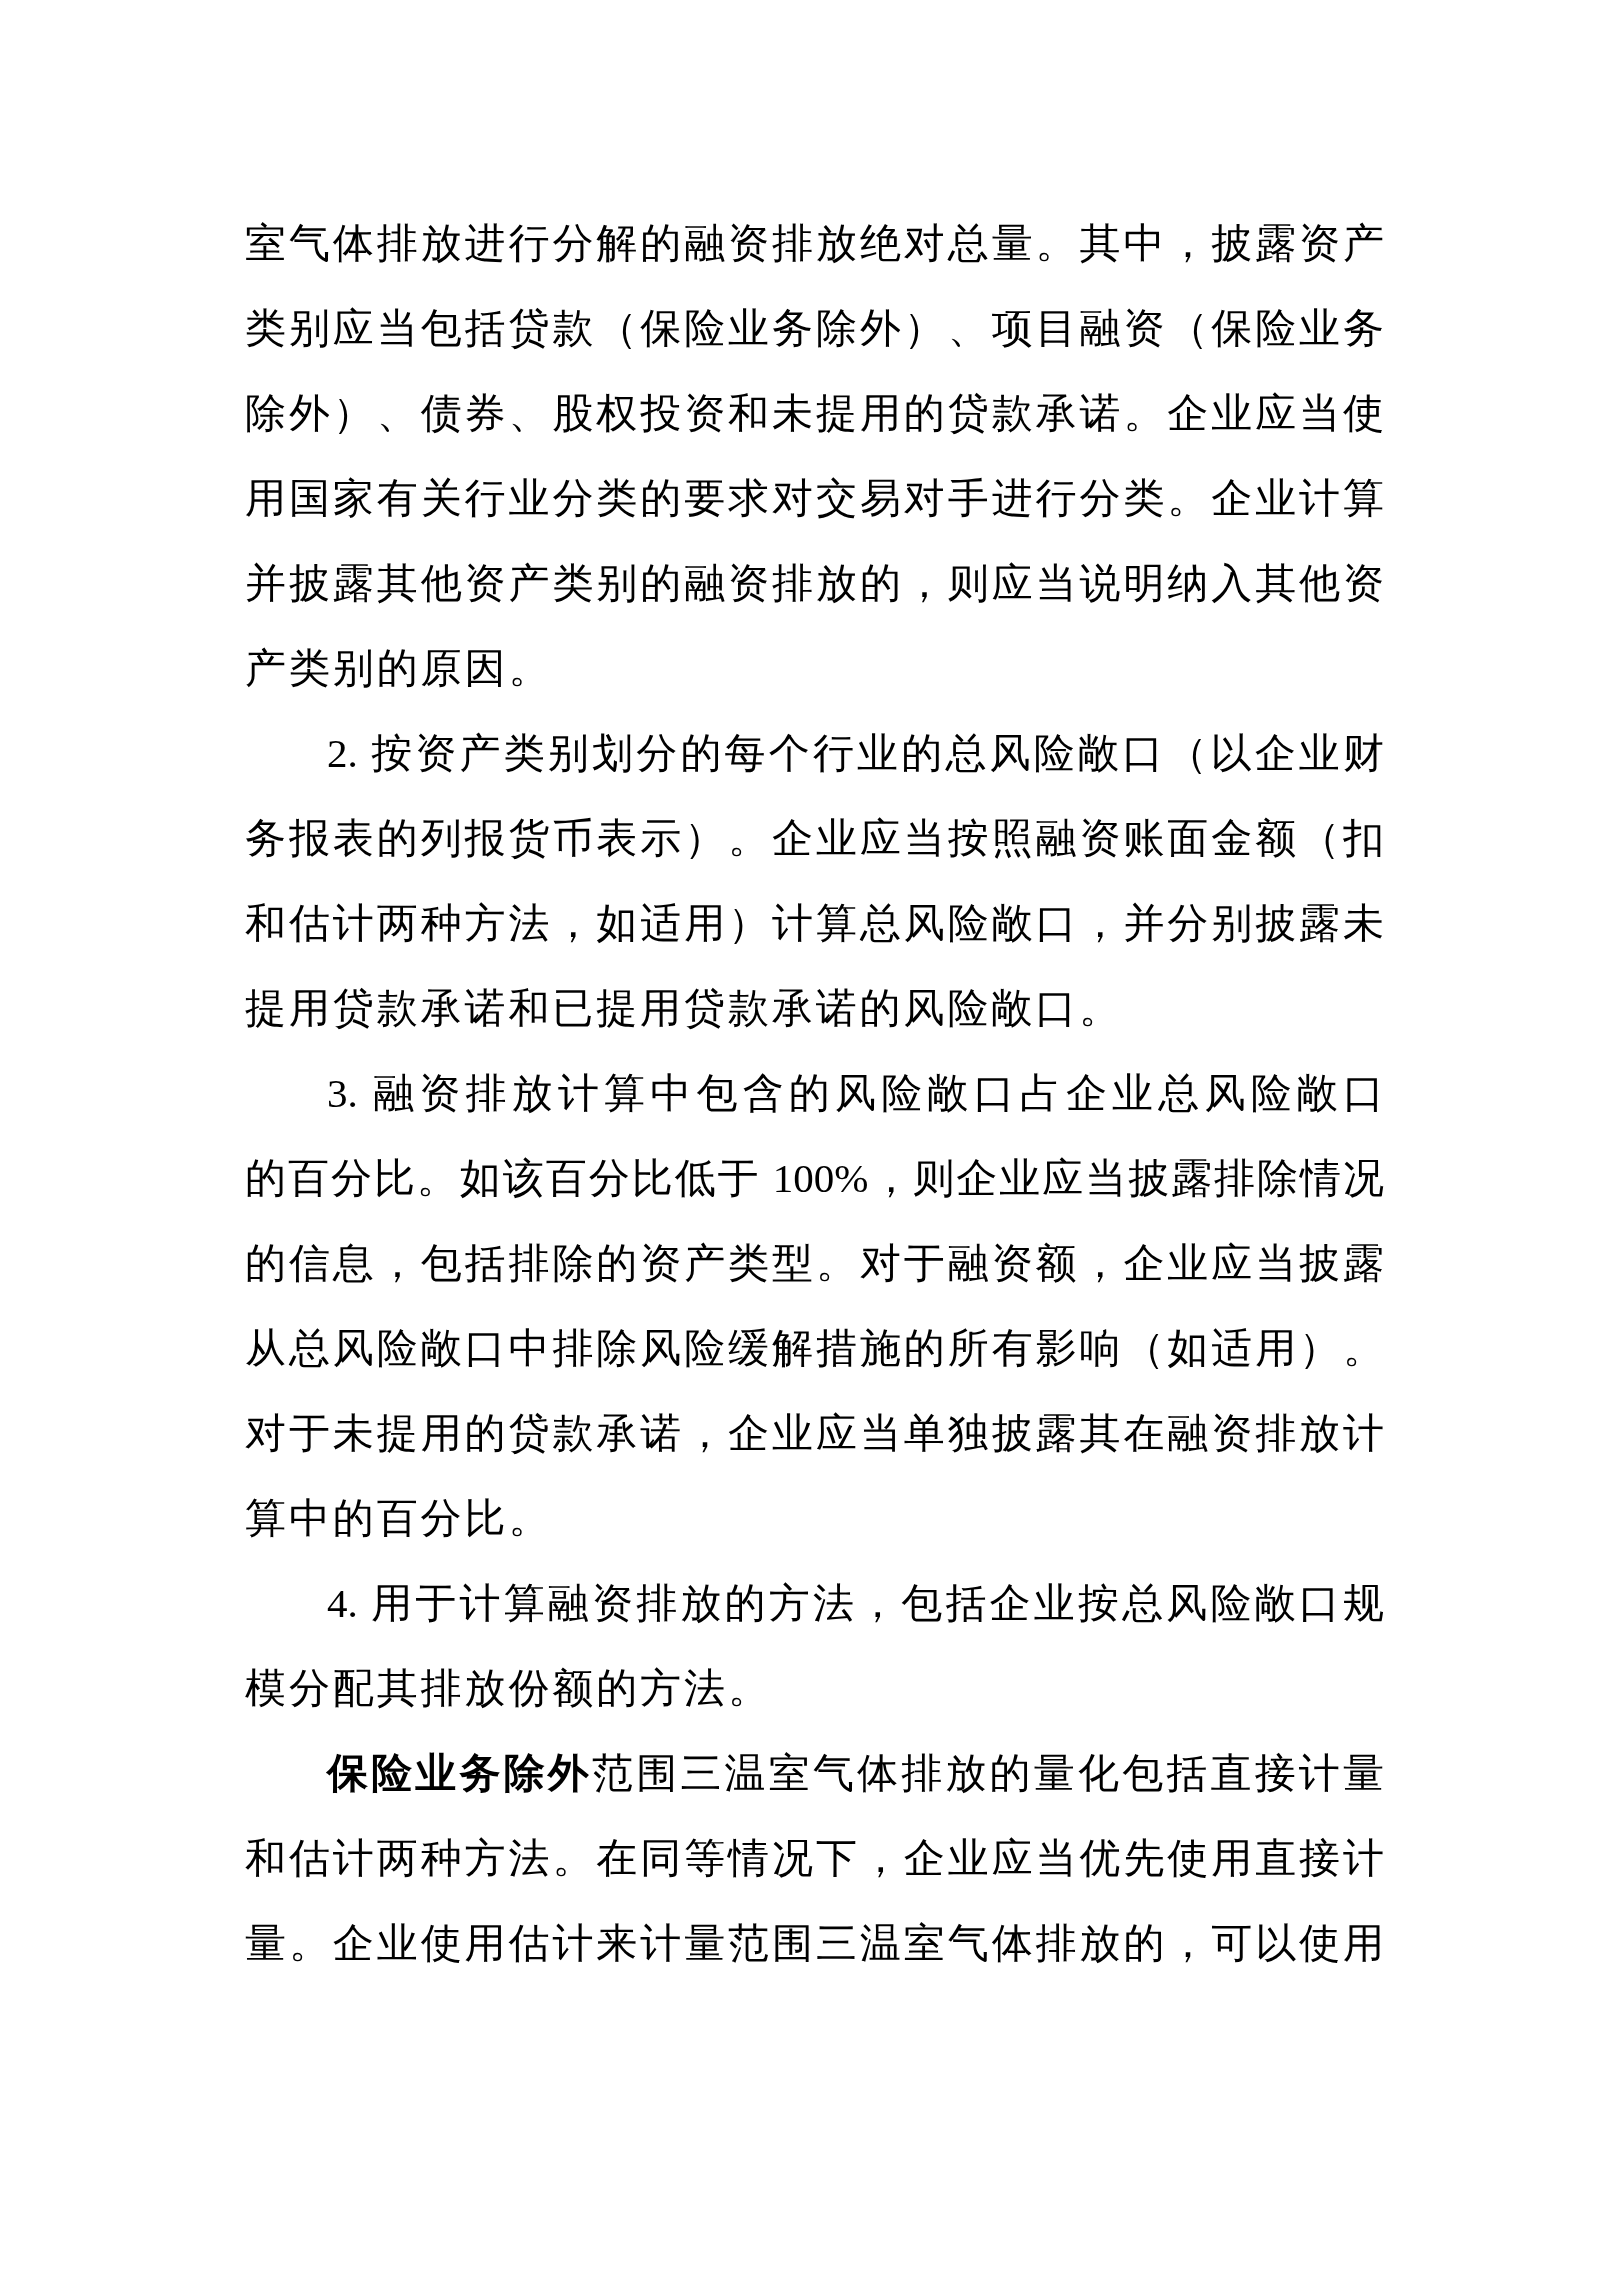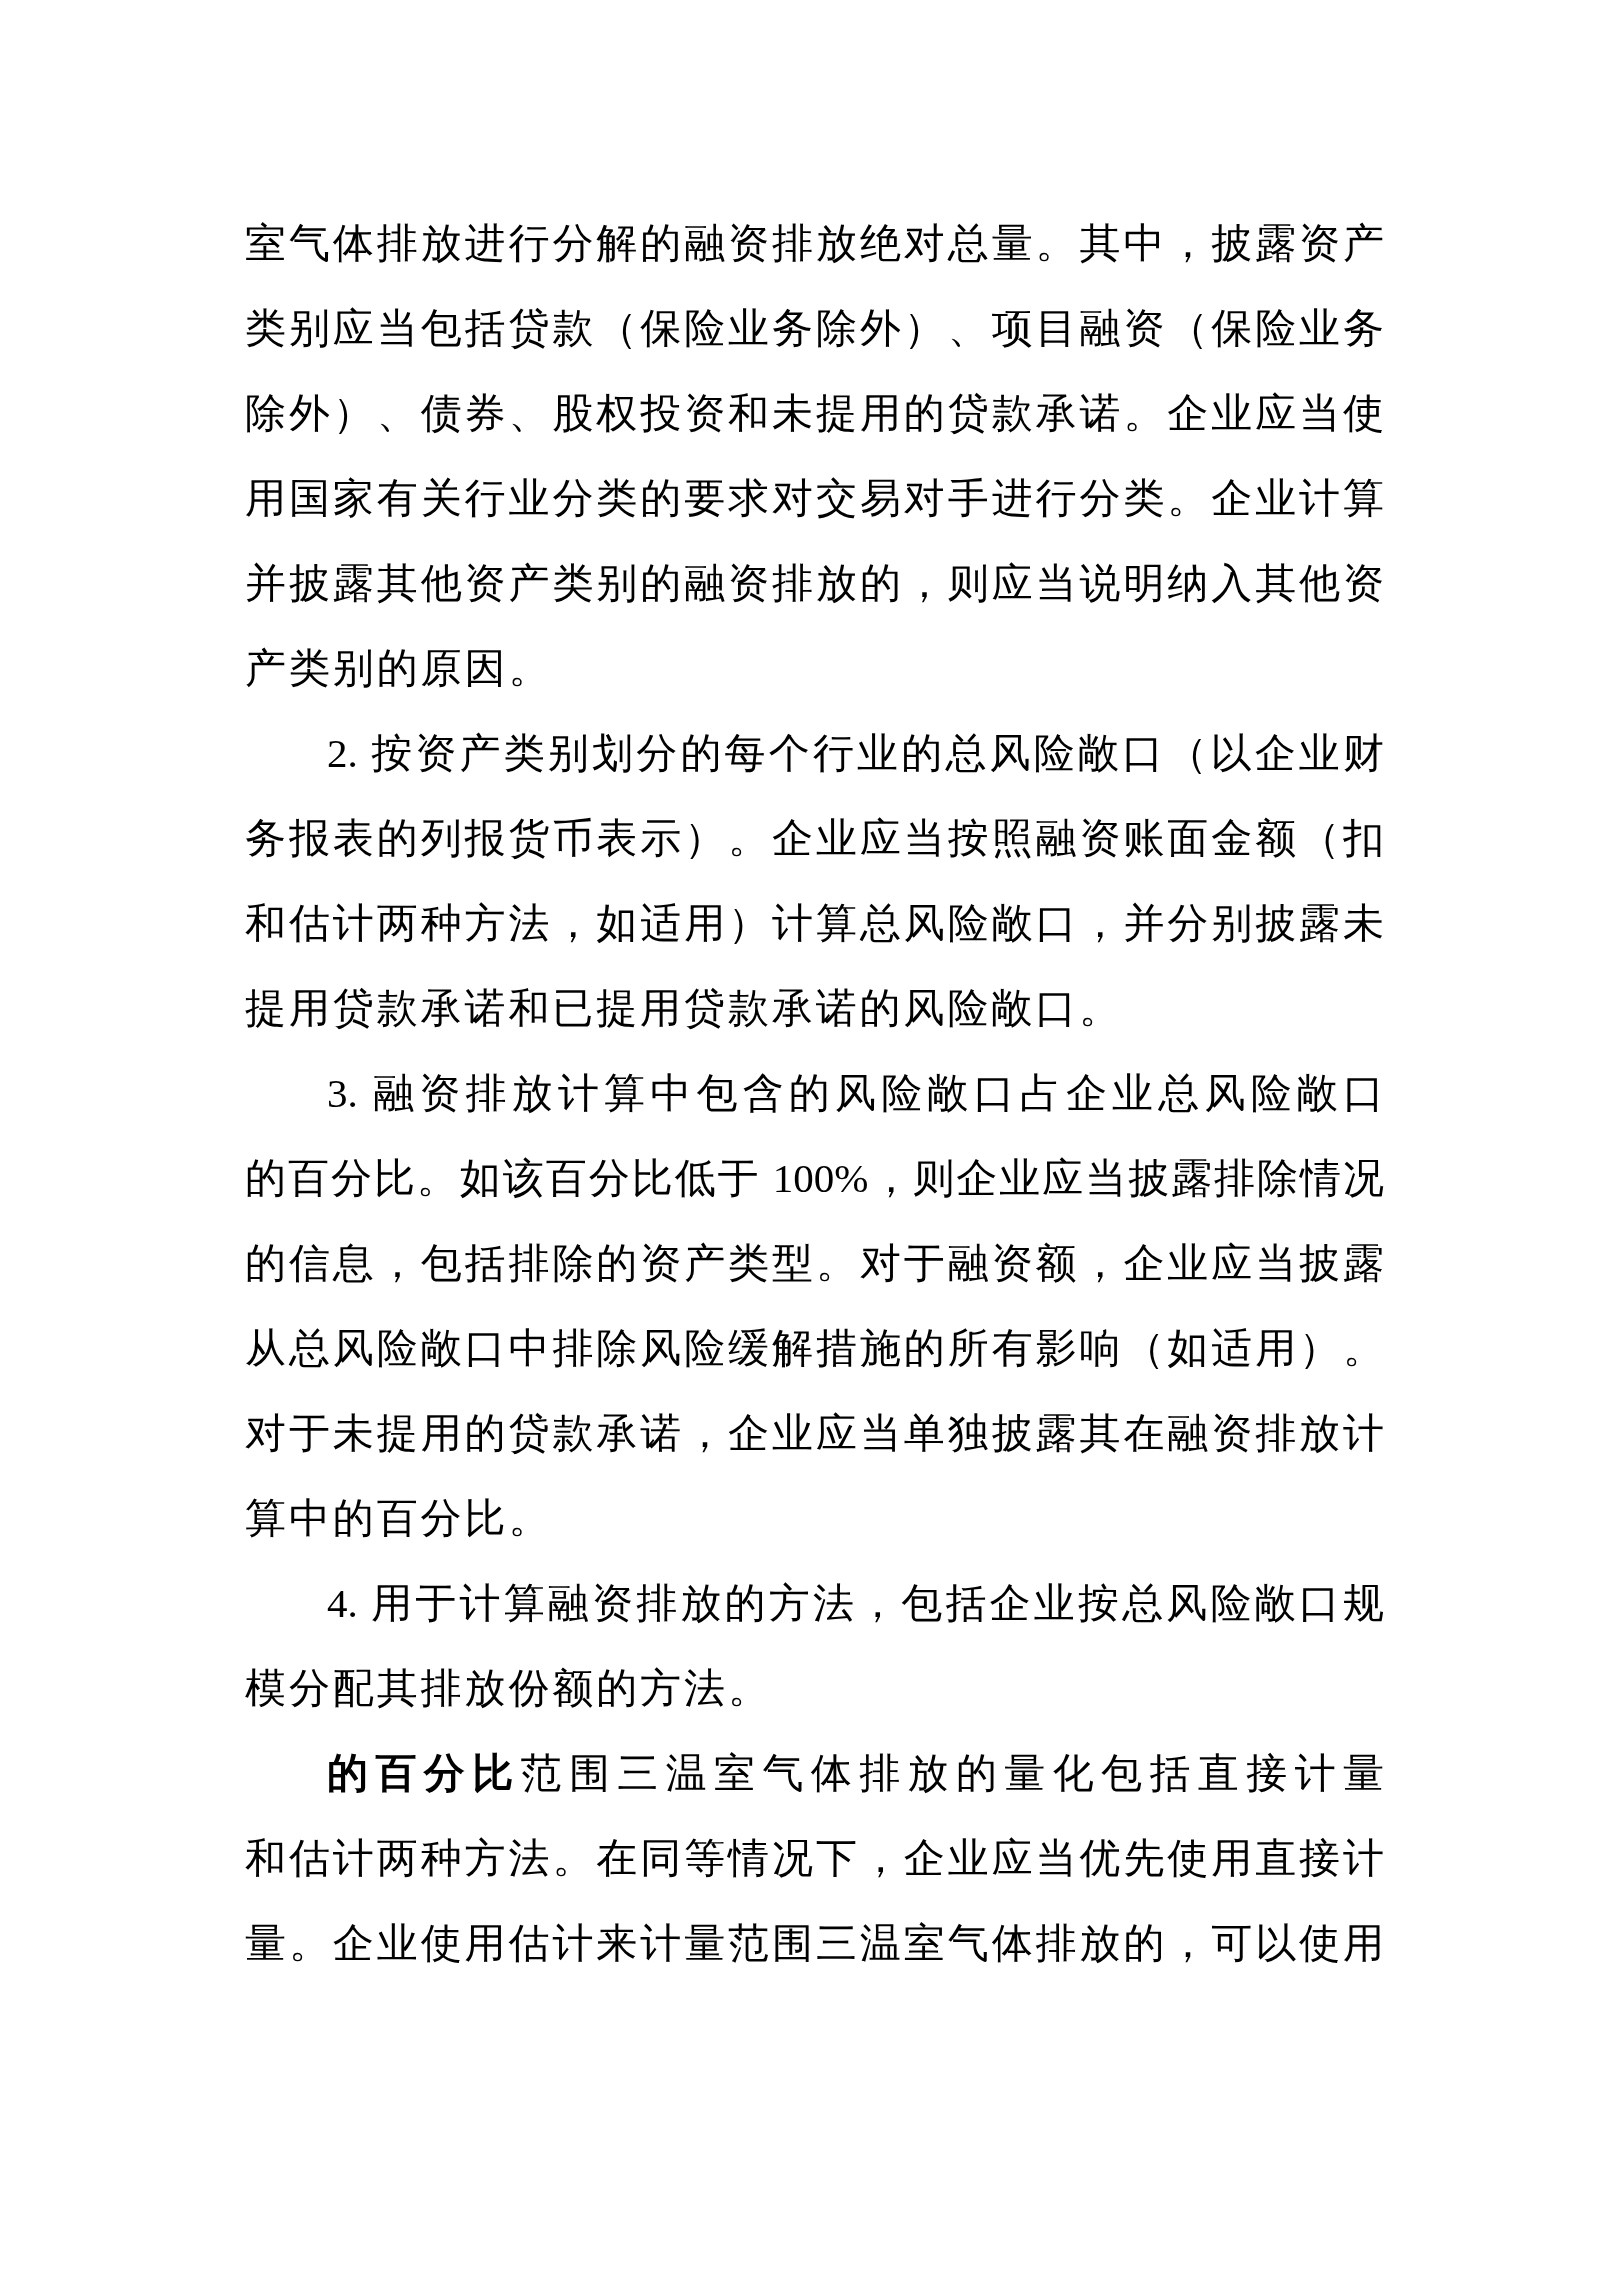--- a/index.html
+++ b/index.html
@@ -95,21 +95,21 @@
     <div class="line short">提用贷款承诺和已提用贷款承诺的风险敞口。</div>
     <div class="line justify indent">3. 融资排放计算中包含的风险敞口占企业总风险敞口</div>
     <div class="line justify">的百分比。如该百分比低于 100%，则企业应当披露排除情况</div>
     <div class="line justify">的信息，包括排除的资产类型。对于融资额，企业应当披露</div>
     <div class="line justify">从总风险敞口中排除风险缓解措施的所有影响（如适用）。</div>
     <div class="line justify">对于未提用的贷款承诺，企业应当单独披露其在融资排放计</div>
     <div class="line short">算中的百分比。</div>
     <div class="line justify indent">4. 用于计算融资排放的方法，包括企业按总风险敞口规</div>
     <div class="line short">模分配其排放份额的方法。</div>
     <div class="line justify indent">
-      <span class="bold">的百分比</span><span class="rest-gap">范围三温室气体排放的量化包括直接计量</span>
+      <span class="bold">保险业务除外</span><span class="rest-gap">范围三温室气体排放的量化包括直接计量</span>
     </div>
     <div class="line justify">和估计两种方法。在同等情况下，企业应当优先使用直接计</div>
     <div class="line justify">量。企业使用估计来计量范围三温室气体排放的，可以使用</div>
   </div>
 
   <div class="pagenum">16</div>
 
   <div class="watermark">
     <svg width="33" height="33" viewBox="0 0 36 36">
       <defs>

